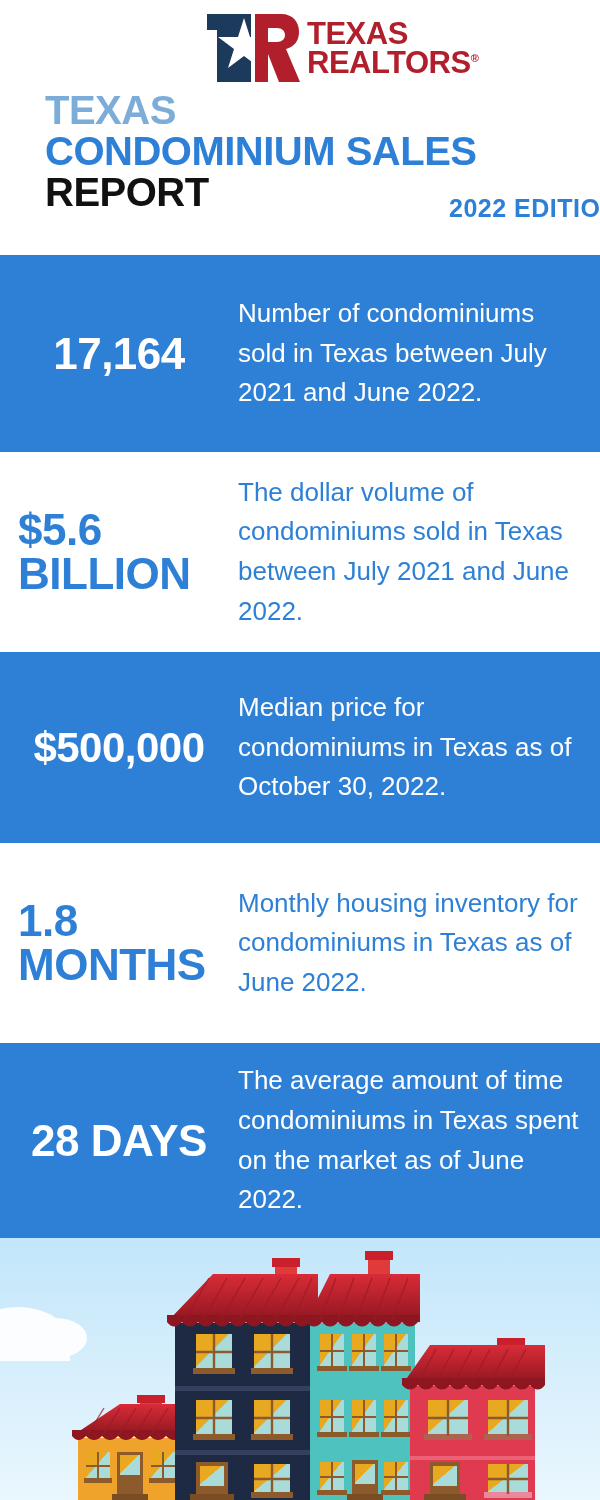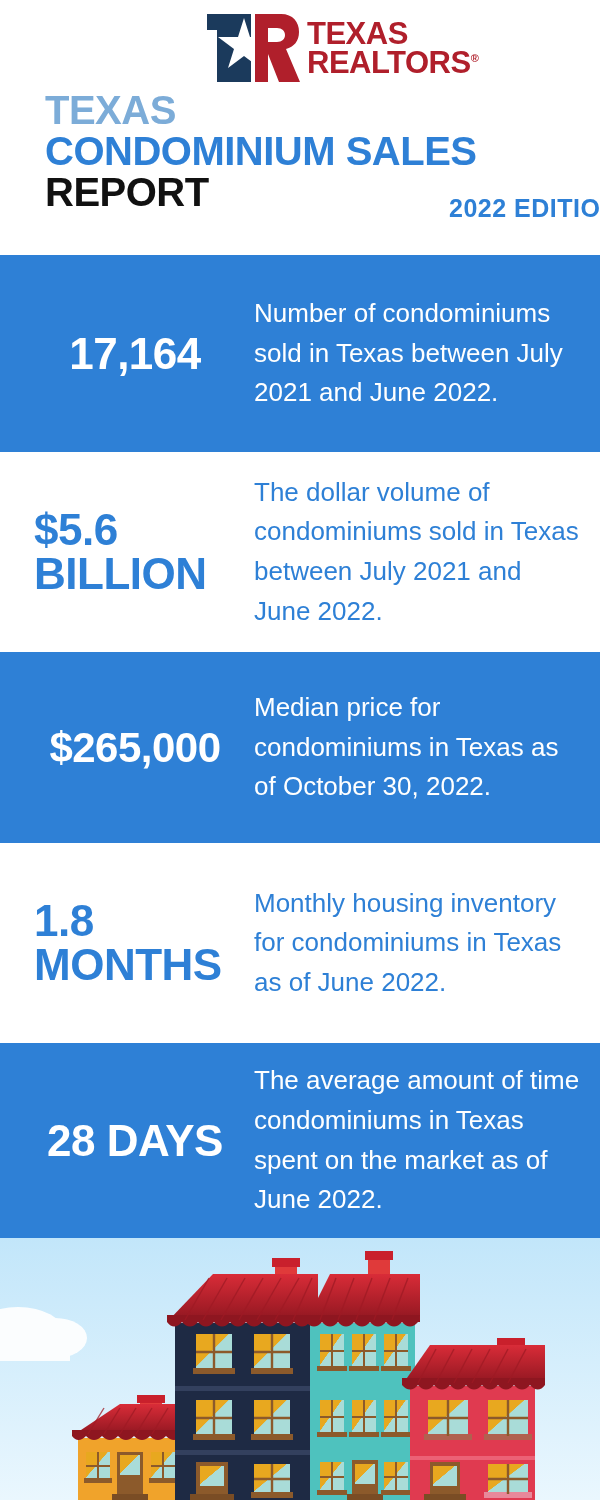--- a/index.html
+++ b/index.html
@@ -51,21 +51,20 @@
   }
   .stat.blue  { background:#2E80D6; }
   .stat.white { background:#ffffff; }
 
   .stat-figure {
     flex:0 0 238px;
     padding-left:18px; padding-right:6px;
     font-weight:bold;
     line-height:1.0;
     letter-spacing:-0.5px;
-    margin-left:16px;
   }
   .stat.blue  .stat-figure { color:#ffffff; }
   .stat.white .stat-figure { color:#2E80D6; }
   .stat-figure .fig-main { display:block; font-size:44px; }
   .stat-figure .fig-unit { display:block; font-size:44px; }
   .stat-figure.center { text-align:center; padding-left:6px; }
   .stat-figure.wide .fig-main { font-size:42px; }
 
   .stat-desc {
     flex:1 1 auto;
@@ -125,21 +124,21 @@
   <div class="stat white" style="height:200px;">
     <div class="stat-figure">
       <span class="fig-main">$5.6</span>
       <span class="fig-unit">BILLION</span>
     </div>
     <div class="stat-desc">The dollar volume of condominiums sold in Texas between July 2021 and June 2022.</div>
   </div>
 
   <div class="stat blue" style="height:191px;">
     <div class="stat-figure center wide">
-      <span class="fig-main">$265,000</span>
+      <span class="fig-main">$500,000</span>
     </div>
     <div class="stat-desc">Median price for condominiums in Texas as of October 30, 2022.</div>
   </div>
 
   <div class="stat white" style="height:200px;">
     <div class="stat-figure">
       <span class="fig-main">1.8</span>
       <span class="fig-unit">MONTHS</span>
     </div>
     <div class="stat-desc">Monthly housing inventory for condominiums in Texas as of June 2022.</div>

